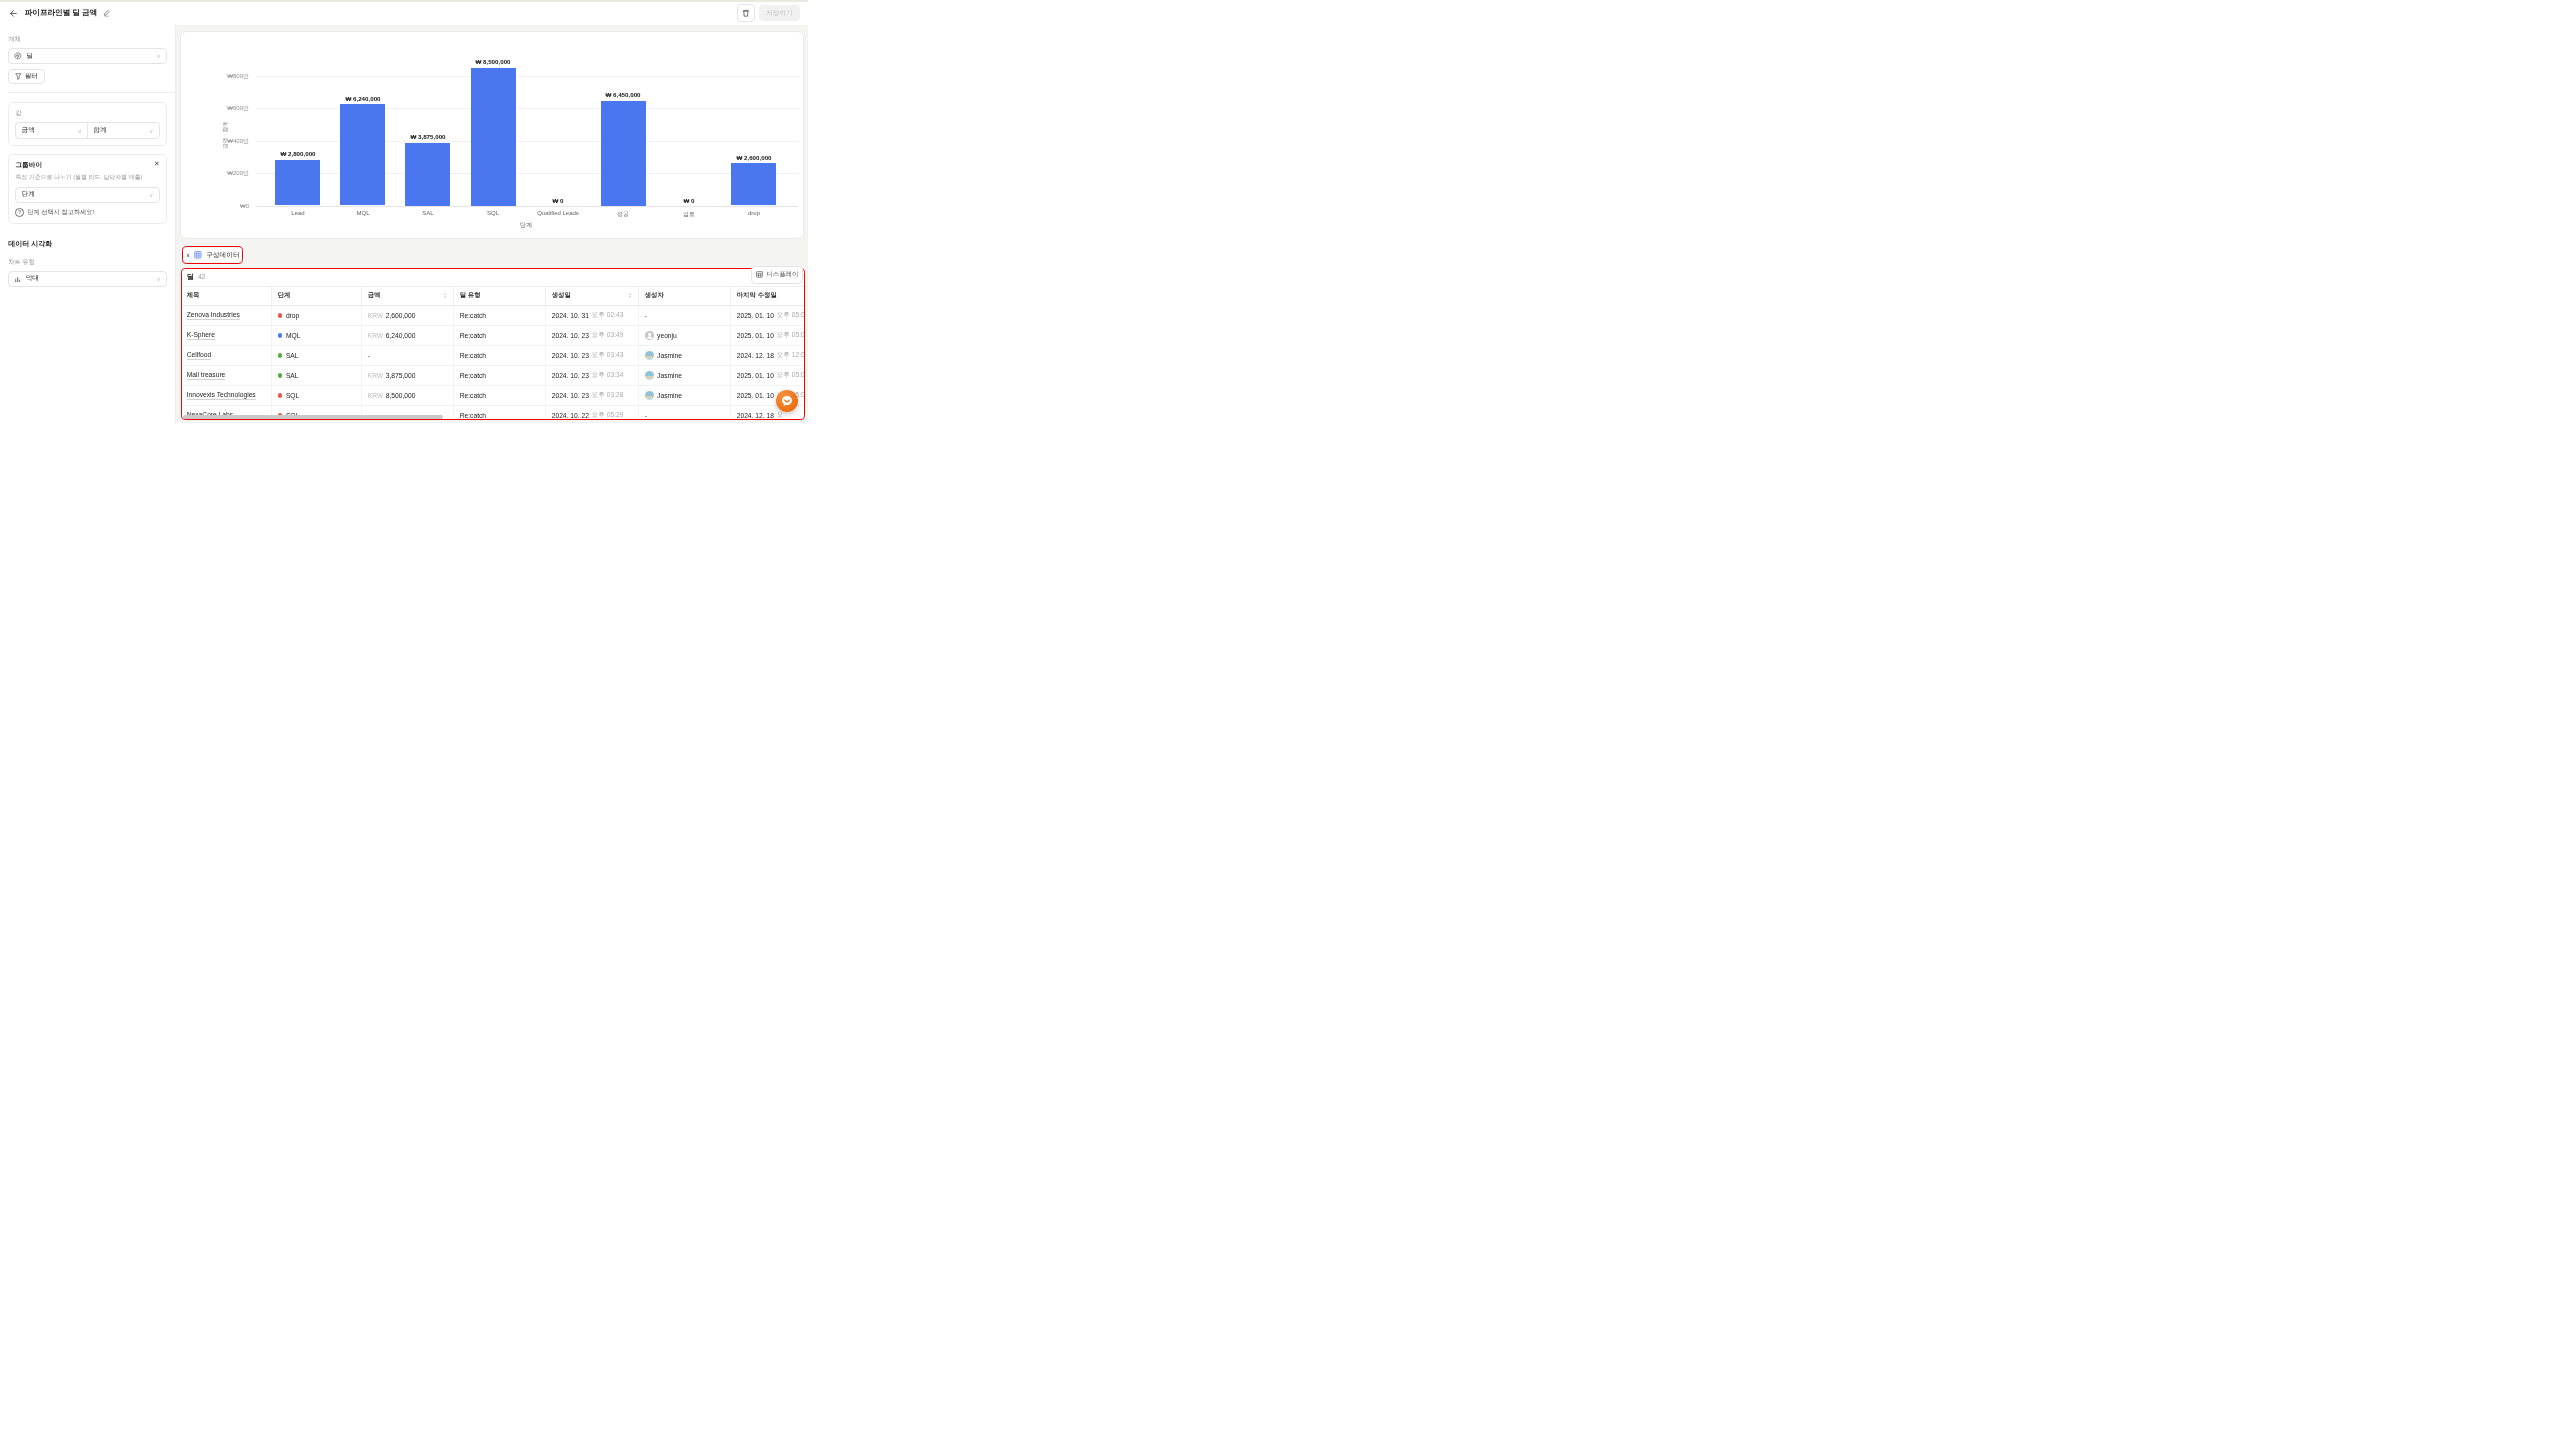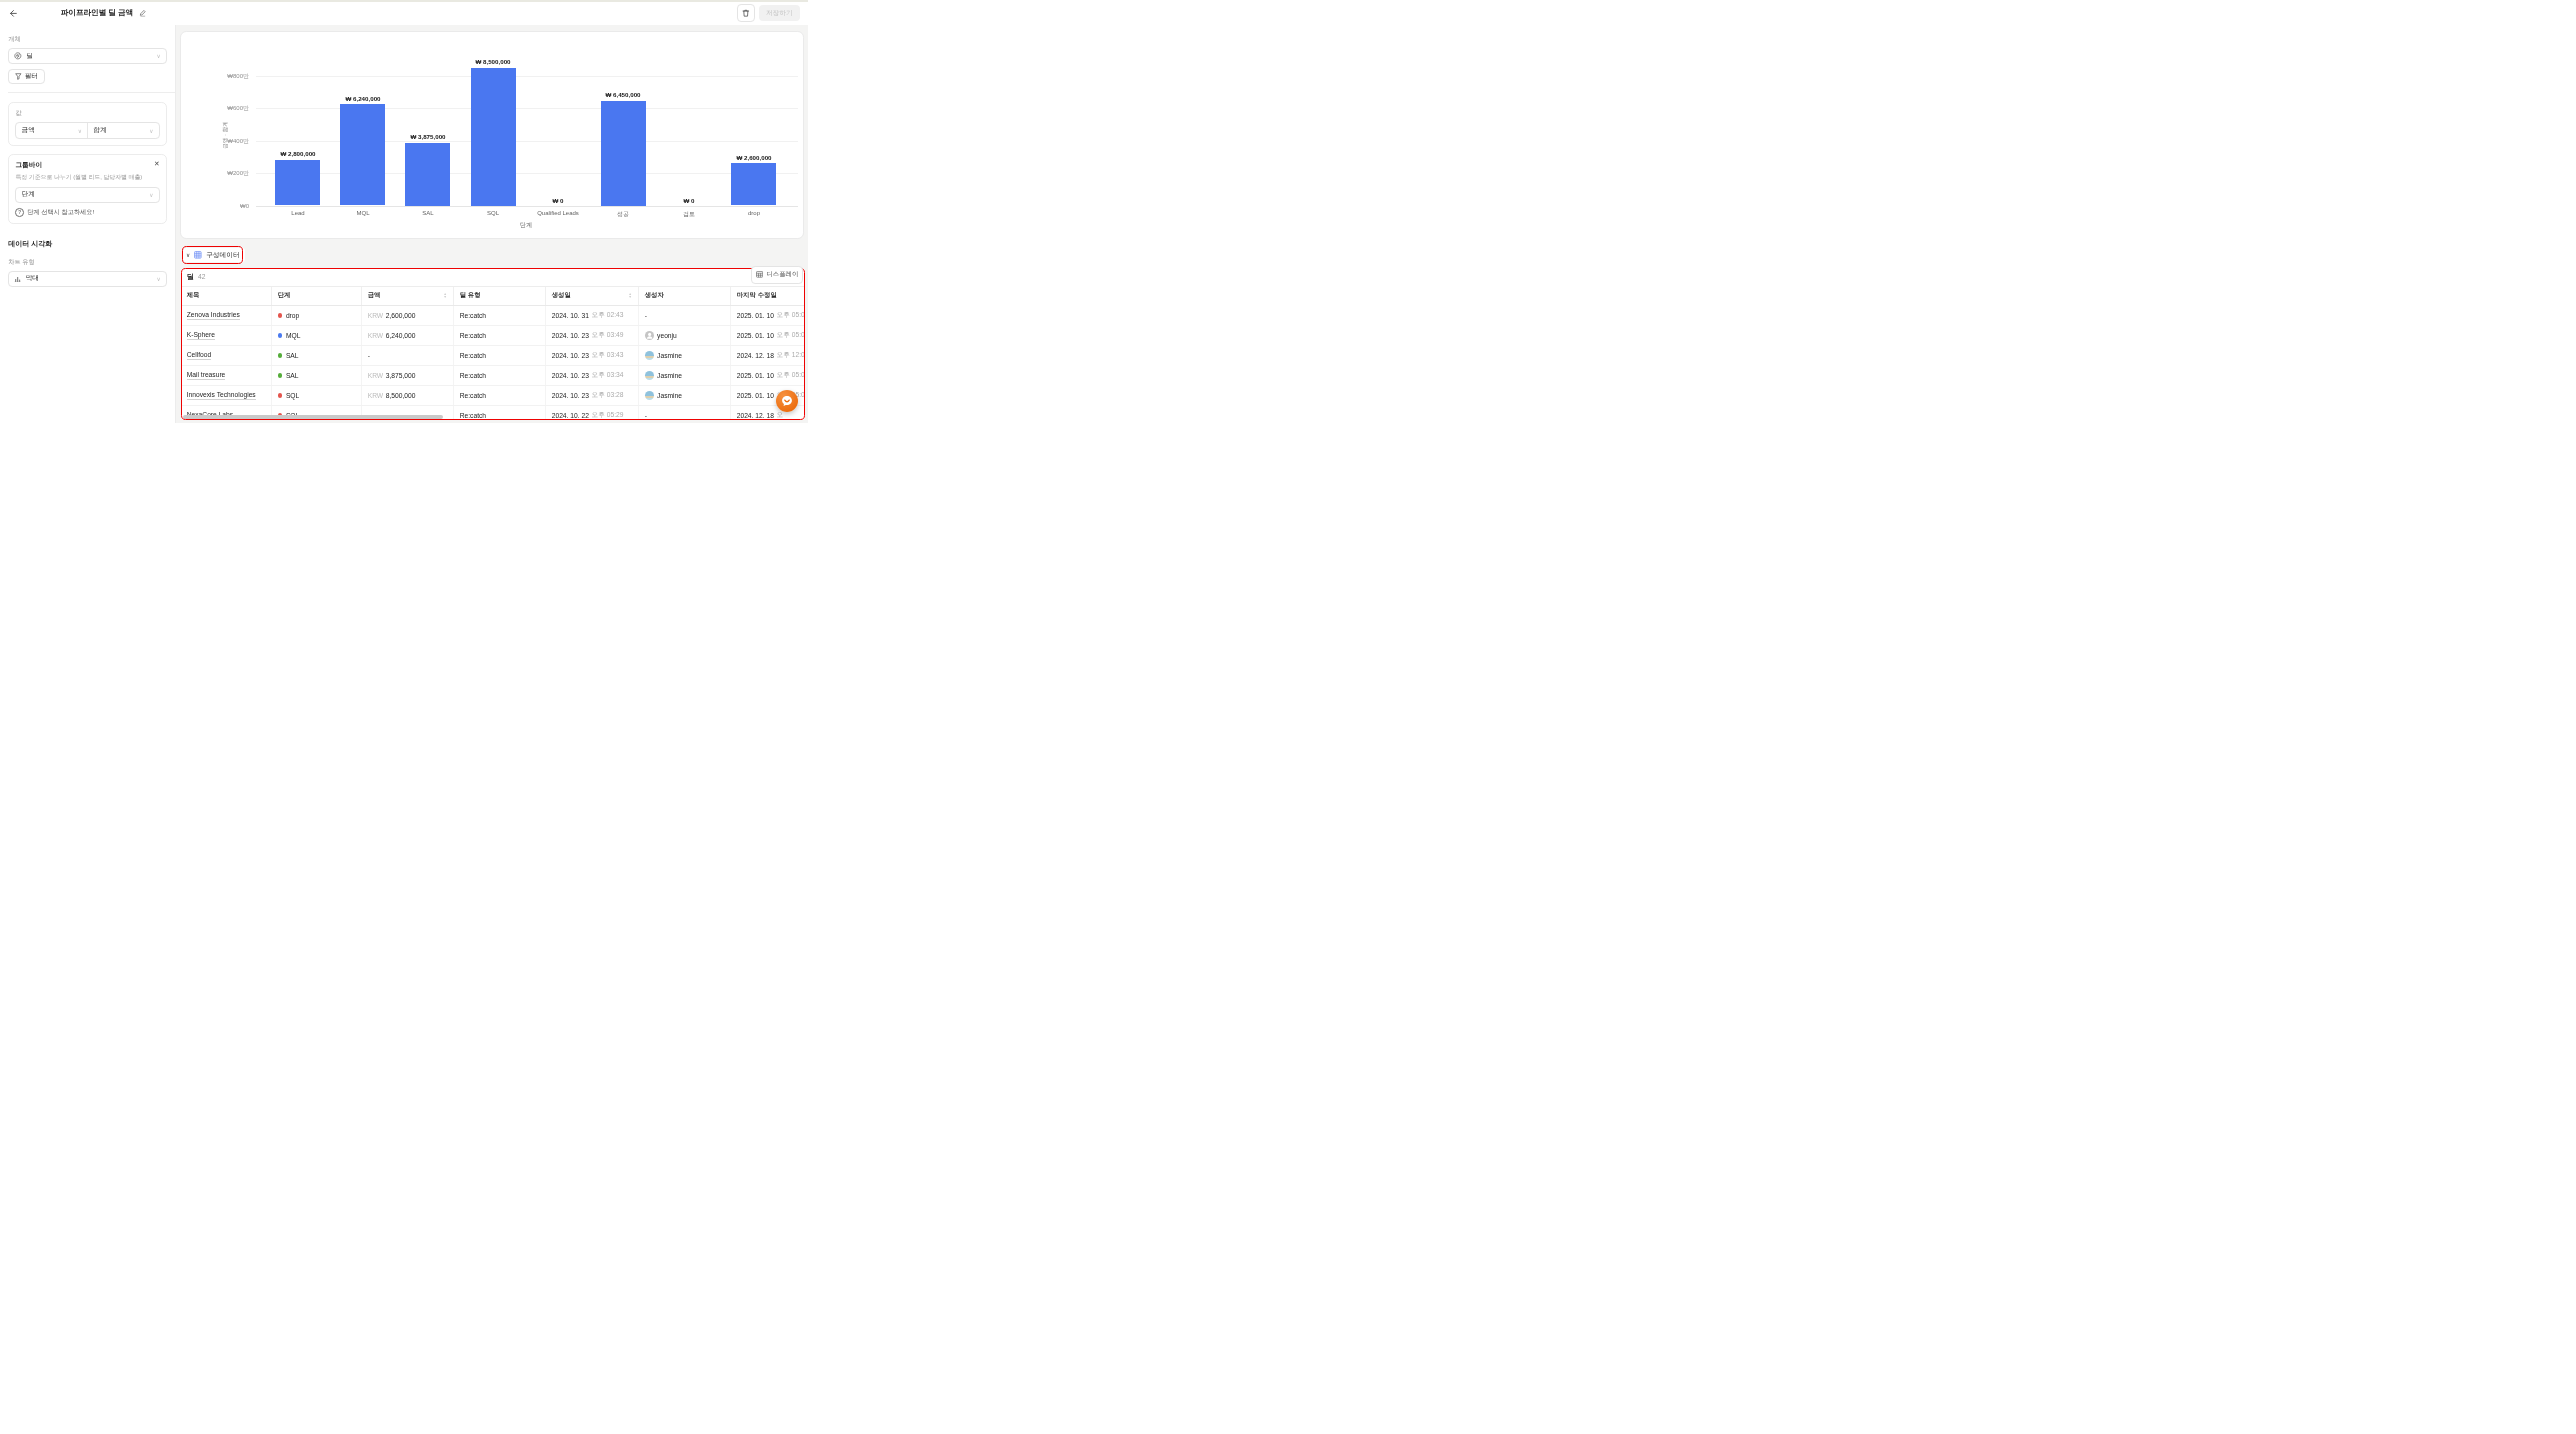--- a/index.html
+++ b/index.html
@@ -4,21 +4,21 @@
 <style>
   html,body{margin:0;padding:0;background:#fff;}
   body{font-family:"Liberation Sans","DejaVu Sans",sans-serif;-webkit-font-smoothing:antialiased;}
   .page{position:relative;width:808px;height:423px;overflow:hidden;background:#fff;}
   .topstrip{position:absolute;left:0;top:0;width:100%;height:1.5px;background:#e9e9e1;}
   
   .header{position:absolute;left:0;top:1.5px;width:100%;height:24px;background:#fff;border-bottom:0.5px solid #e9e9e9;display:flex;align-items:center;justify-content:space-between;box-sizing:border-box;padding:0 8.2px 0 6.2px;}
   .hleft{display:flex;align-items:center;gap:5.2px;}
   .hright{display:flex;align-items:center;gap:4.1px;}
   .back-btn{width:13.4px;height:13.4px;display:flex;align-items:center;justify-content:center;cursor:pointer;border-radius:3.1px;}
-  .page-title{font-size:7.7px;font-weight:700;color:#1f1f1f;letter-spacing:-0.1px;margin-left:36px;}
+  .page-title{font-size:7.7px;font-weight:700;color:#1f1f1f;letter-spacing:-0.1px;}
   .edit-ic{margin-left:1px;display:flex;align-items:center;}
   .icon-btn{width:15.5px;height:15.5px;background:#fff;border:0.5px solid #e4e4e4;border-radius:4.1px;display:flex;align-items:center;justify-content:center;}
   .save-btn{height:15.5px;padding:0 7.2px;background:#f1f1f1;border:none;border-radius:4.1px;font-size:6.7px;color:#c3c3c3;font-family:inherit;}
   
   .main-bg{position:absolute;left:176px;top:25px;width:632px;height:398px;background:#f4f4f3;}
   .sidebar{position:absolute;left:0;top:25px;width:176px;height:398px;background:#fff;border-right:0.5px solid #ececec;box-sizing:border-box;padding:10.3px 8.2px 0 8.2px;}
   .sb-label{font-size:6.2px;color:#8f8f8f;}
   .select{height:15.5px;border:0.5px solid #e4e4e4;border-radius:4.1px;background:#fff;display:flex;align-items:center;padding:0 5.2px;gap:4.1px;font-size:6.7px;color:#222;box-sizing:border-box;}
   .select .chev{margin-left:auto;color:#c2c2c2;font-size:5.7px;}
   .filter-btn{margin-top:5.2px;display:inline-flex;align-items:center;gap:3.1px;height:15px;padding:0 5.7px;border:0.5px solid #e4e4e4;border-radius:4.1px;background:#fff;font-size:6.7px;color:#222;}

